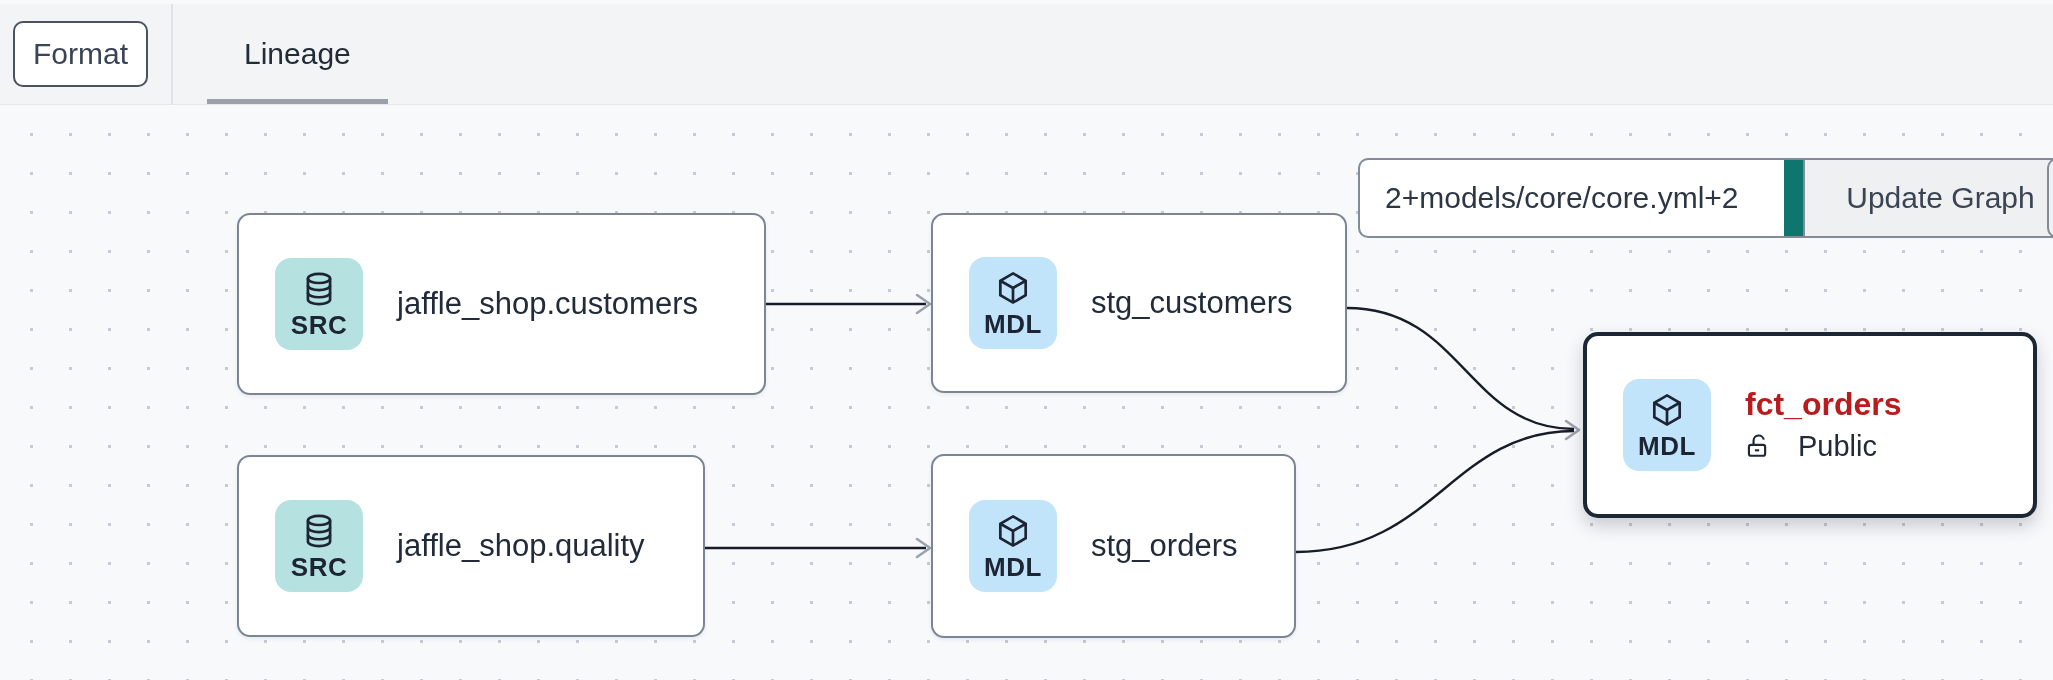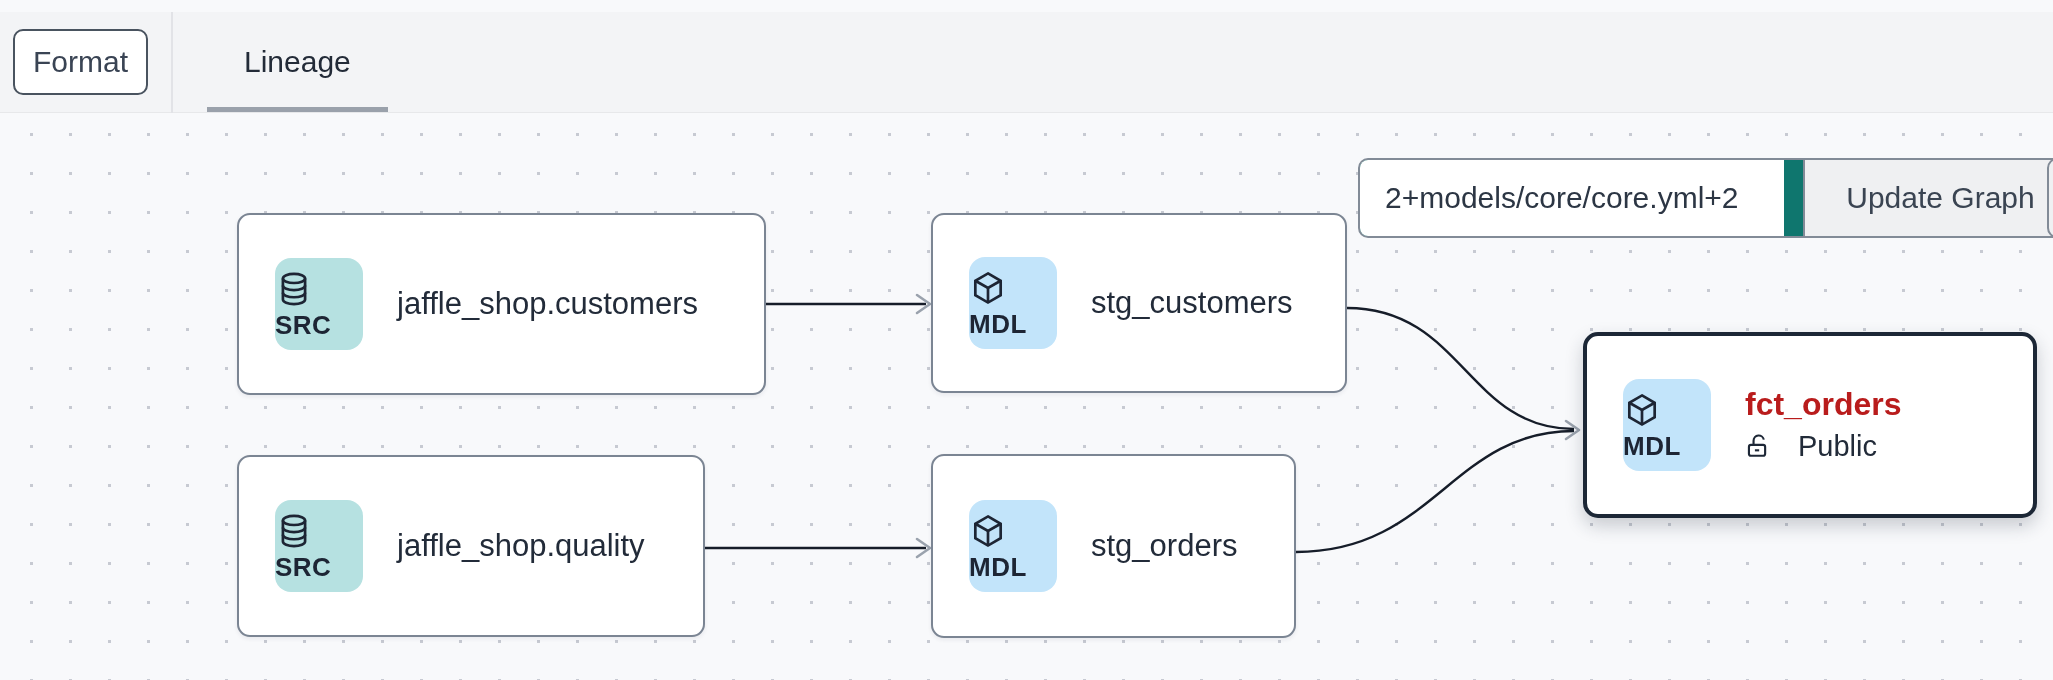--- a/index.html
+++ b/index.html
@@ -7,21 +7,21 @@
   body {
     position:relative;
     font-family:"Liberation Sans", sans-serif;
     background:#f8f9fb;
     overflow:hidden;
     color:#232b38;
   }
 
   
   .header {
-    position:absolute; top:12px; left:0; width:2053px; height:101px;
+    position:absolute; top:4px; left:0; width:2053px; height:101px;
     background:#f3f4f6;
     border-bottom:1px solid #e7e8ea;
     display:flex; align-items:stretch;
     z-index:5;
   }
   .format-btn {
     align-self:center;
     margin-left:13px;
     height:66px;
     padding:0 18px;
@@ -81,21 +81,21 @@
   }
   .node.selected {
     border:4px solid #1c2736;
     box-shadow:0 8px 18px rgba(30,40,60,.22);
     border-radius:15px;
   }
   .tile {
     width:88px; height:92px;
     border-radius:16px;
     display:flex; flex-direction:column;
-    justify-content:center;
+    align-items:center; justify-content:center;
     gap:4px;
     flex:0 0 auto;
   }
   .tile.src { background:#b6e1e1; }
   .tile.mdl { background:#c2e4fa; }
   .tile svg { width:38px; height:38px; stroke:#1d2534; fill:none; stroke-width:1.7; }
   .tile-badge {
     font-size:26px; font-weight:700; color:#1d2534; line-height:1;
     letter-spacing:.5px;
   }

